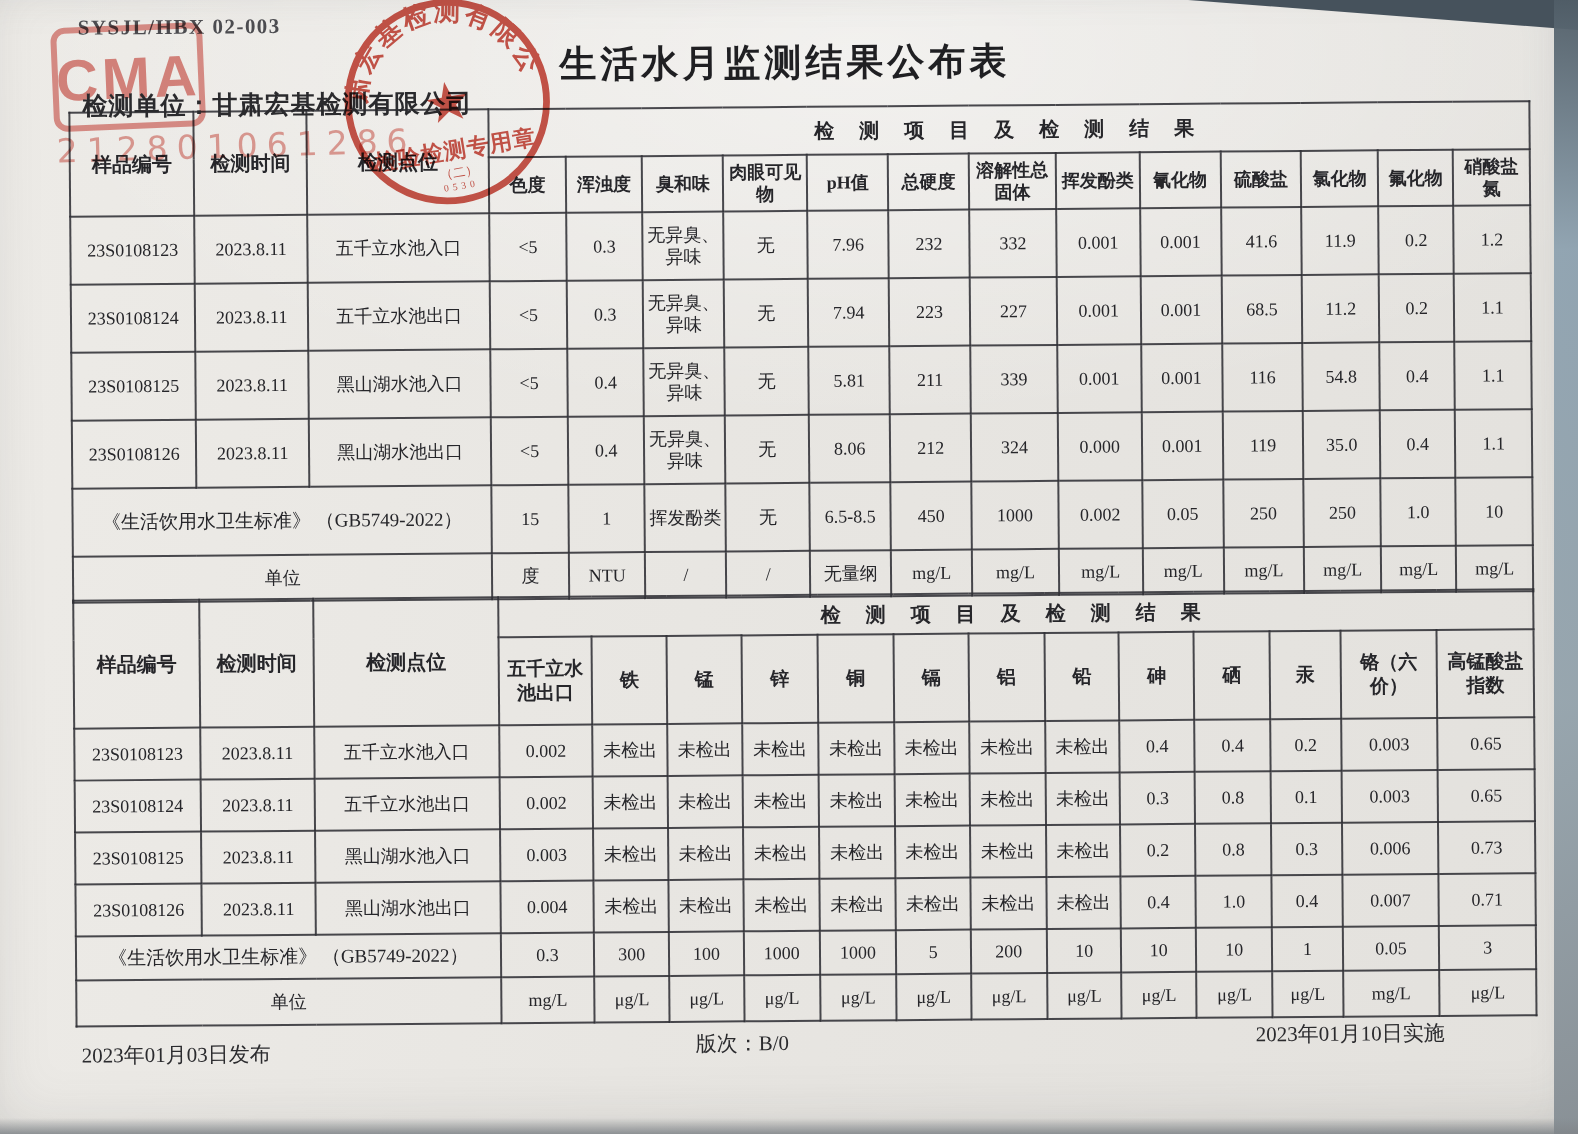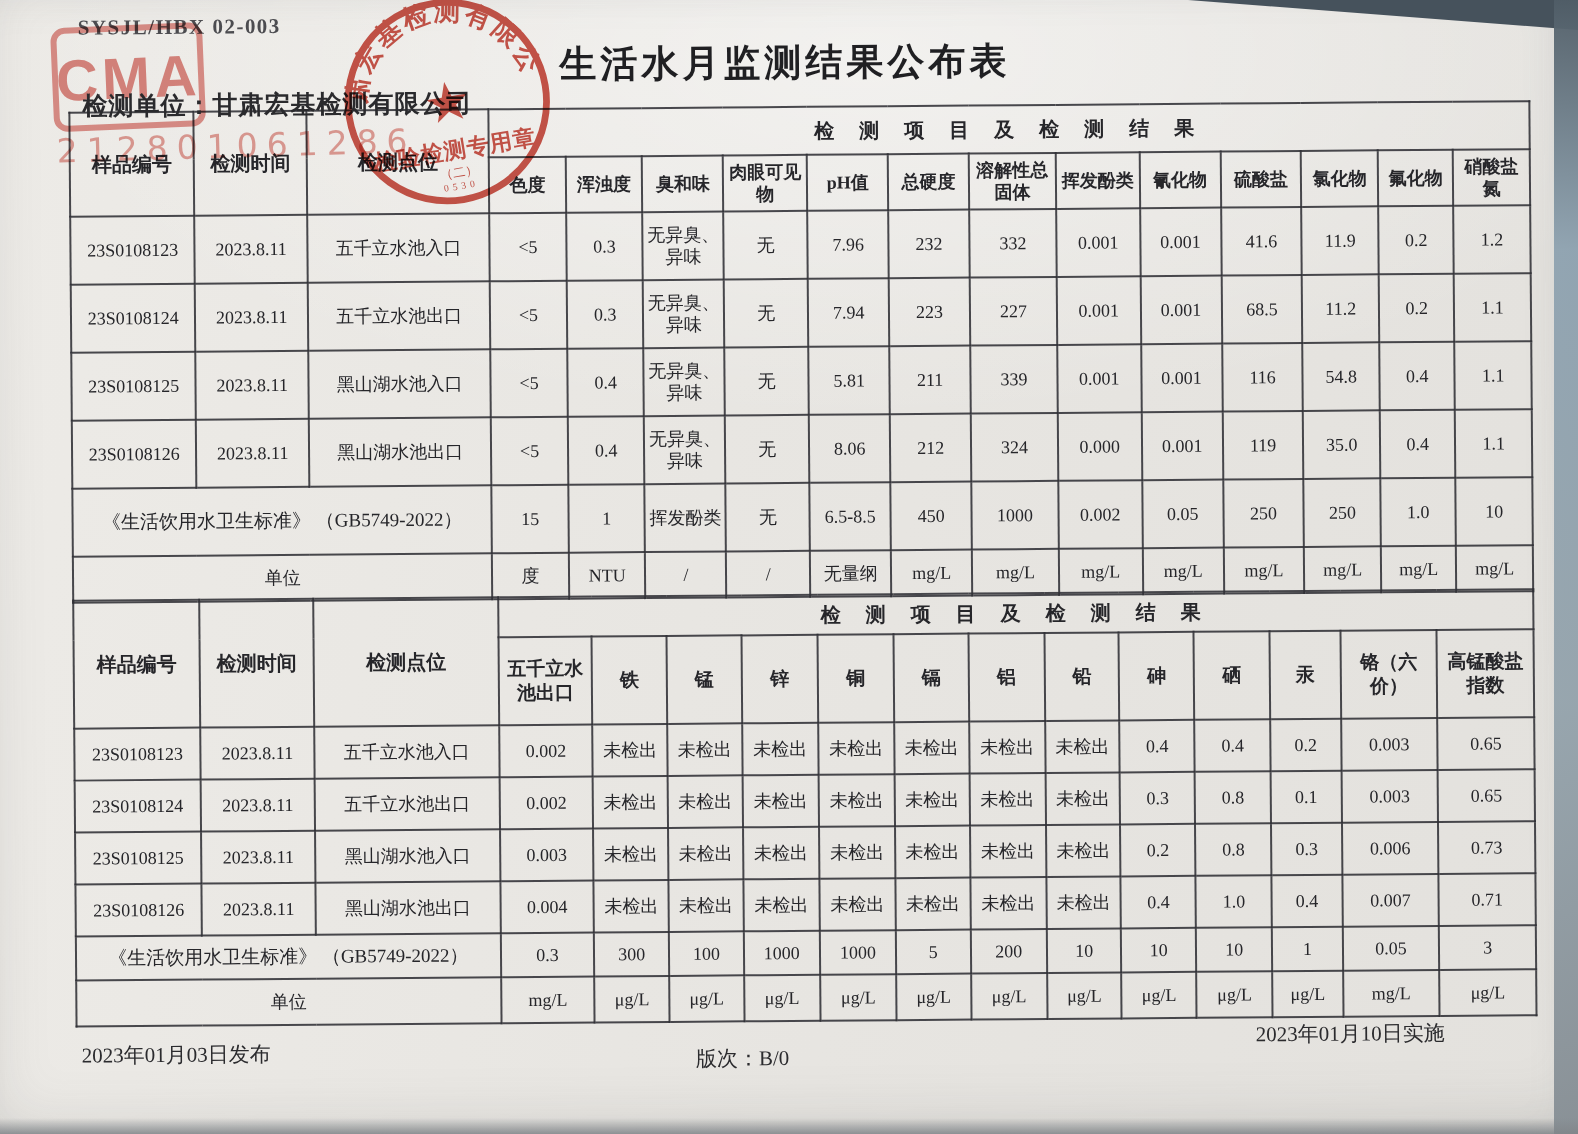--- a/index.html
+++ b/index.html
@@ -52,21 +52,21 @@
   #table1 .srow td{height:68px}
   #table1 .urow td{height:46px}
   #table2 .hrow1 th{height:40px}
   #table2 .hrow2 th{height:88px}
   #table2 .drow td{height:52px}
   #table2 .srow td{height:44px}
   #table2 .urow td{height:46px}
 
   .footer{position:absolute;left:86px;top:1040px;width:1462px;height:42px;font-size:21px;color:#2b2b2e}
   .footer .issued{position:absolute;left:6px;top:8px}
-  .footer .version{position:absolute;left:620px;top:16px}
+  .footer .version{position:absolute;left:620px;top:1px}
   .footer .implemented{position:absolute;left:1180px;top:-4px}
 
   
   .edge-top-right{position:absolute;right:0;top:0;width:390px;height:30px;z-index:6;background:#46525c;clip-path:polygon(0 0,100% 0,100% 100%)}
   .edge-right{position:absolute;right:0;top:0;width:24px;height:1134px;z-index:6;background:linear-gradient(180deg,#505d67 0%,#8ea2b0 22%,#94a3ac 62%,#868e94 100%);opacity:.95}
   .edge-bottom{position:absolute;left:0;bottom:0;width:100%;height:16px;z-index:6;background:linear-gradient(0deg,rgba(128,133,137,.85),rgba(128,133,137,0));}
 </style>
 </head>
 <body>
 

